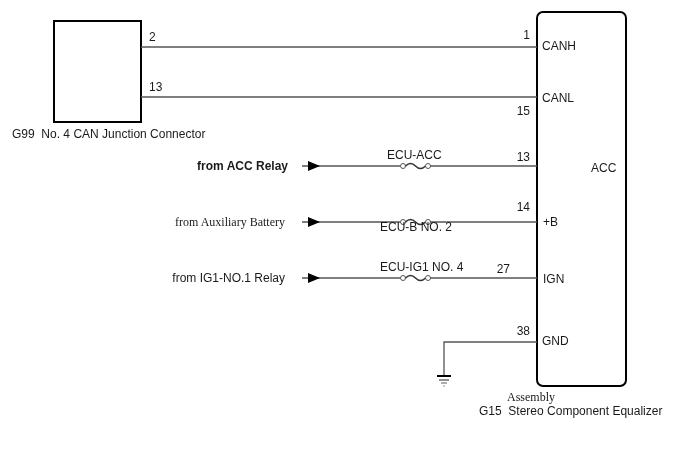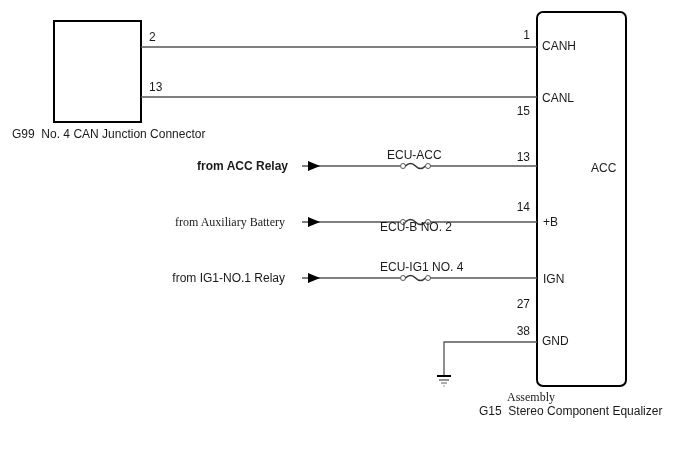--- a/index.html
+++ b/index.html
@@ -64,21 +64,21 @@
 
 <div class="lbl" style="left:12px;top:127px;">
   <span>G99</span>&nbsp;
   <span>No. 4 CAN Junction Connector</span>
 </div>
 
 <div class="lbl r" style="left:500px;width:30px;top:28px;">1</div>
 <div class="lbl r" style="left:500px;width:30px;top:80px;margin-top:24px;">15</div>
 <div class="lbl r" style="left:500px;width:30px;top:150px;">13</div>
 <div class="lbl r" style="left:500px;width:30px;top:192px;margin-top:8px;">14</div>
-<div class="lbl r" style="left:500px;width:30px;top:262px;margin-top:35px;">27</div>
+<div class="lbl r" style="left:480px;width:30px;top:262px;">27</div>
 <div class="lbl r" style="left:500px;width:30px;top:324px;">38</div>
 
 <div class="lbl" style="left:542px;top:39px;">CANH</div>
 <div class="lbl" style="left:542px;top:91px;">CANL</div>
 <div class="lbl" style="left:543px;top:161px;margin-left:48px;">ACC</div>
 <div class="lbl" style="left:543px;top:215px;">+B</div>
 <div class="lbl" style="left:543px;top:272px;">IGN</div>
 <div class="lbl" style="left:542px;top:334px;">GND</div>
 
 <div class="lbl" style="left:387px;top:148px;">ECU-ACC</div>

